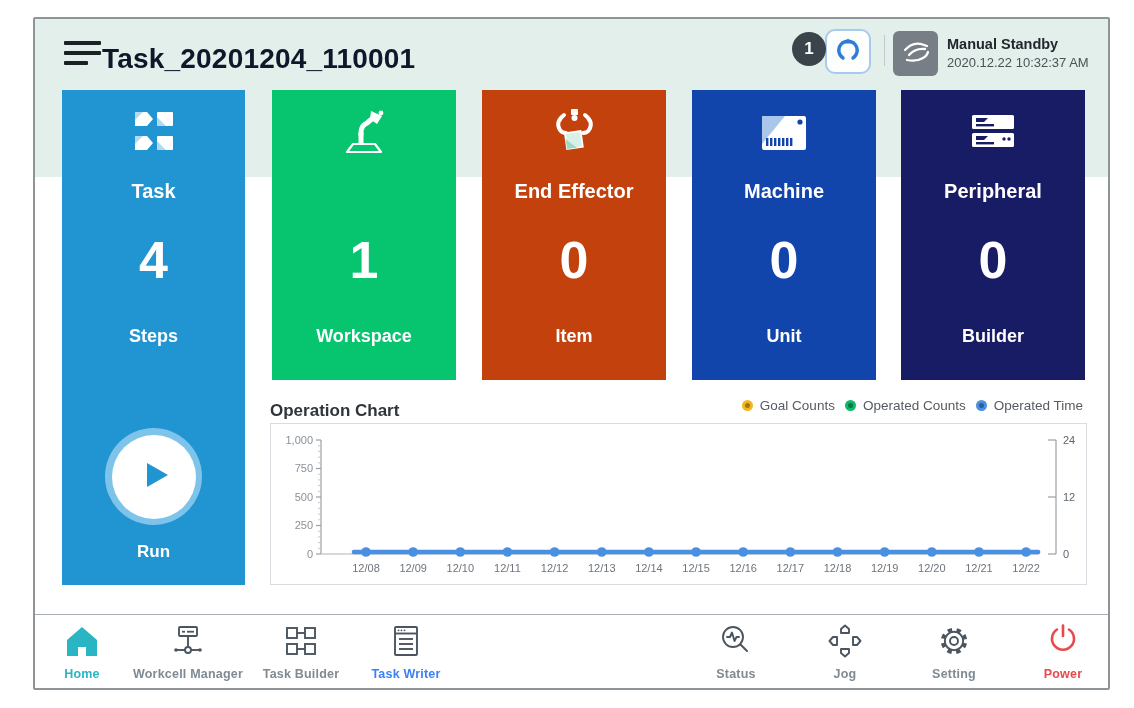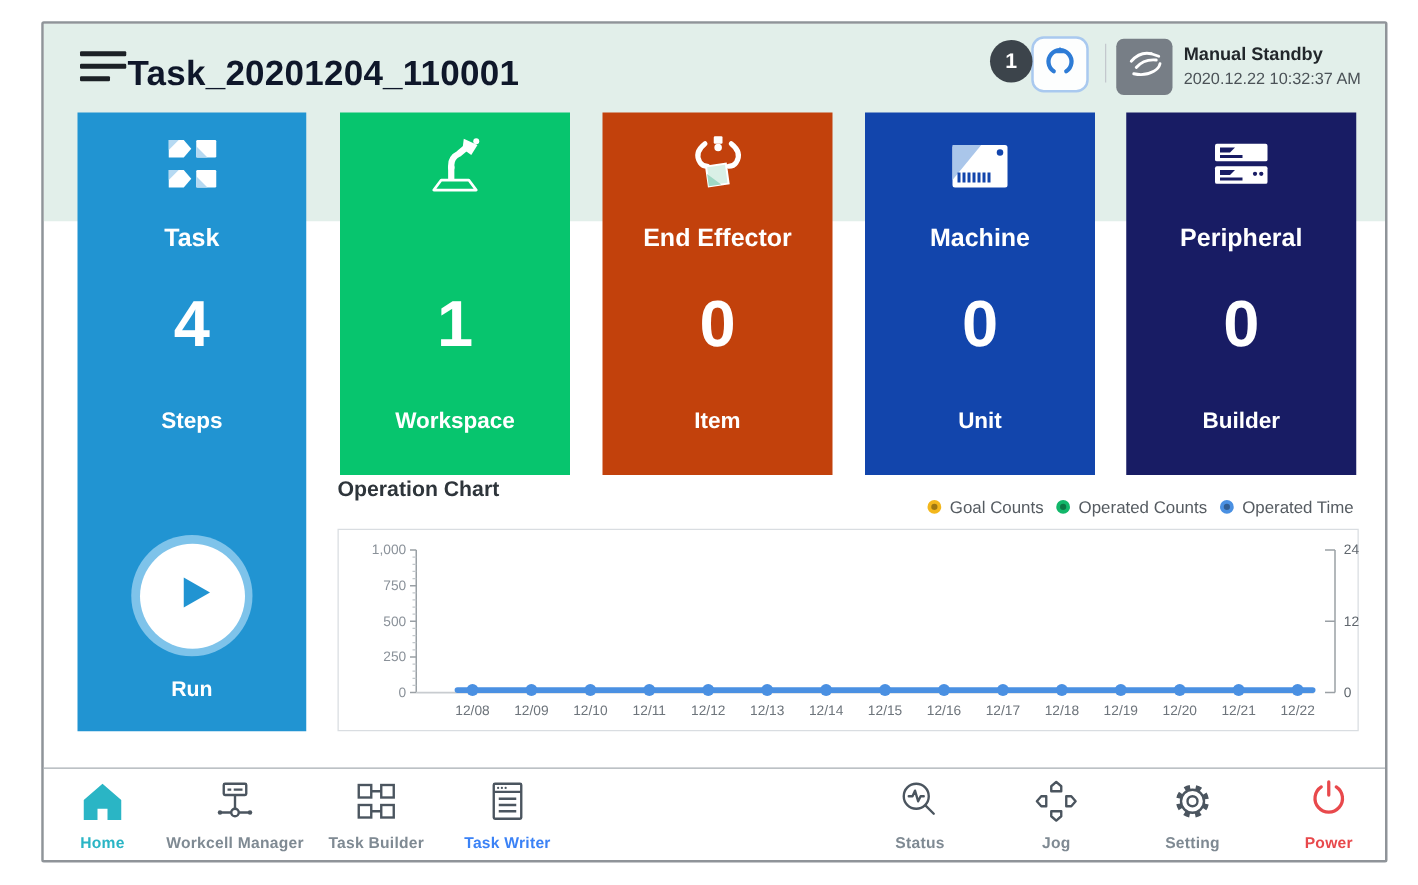--- a/index.html
+++ b/index.html
@@ -32,29 +32,29 @@
   .card .c-icon  { position:absolute; top:18px; left:0; width:100%; height:54px; display:flex; align-items:center; justify-content:center; }
   .card .c-label { position:absolute; top:90px;  left:0; width:100%; font-size:20px; font-weight:bold; }
   .card .c-value { position:absolute; top:140px; left:0; width:100%; font-size:52px; font-weight:bold; }
   .card .c-unit  { position:absolute; top:236px; left:0; width:100%; font-size:18px; font-weight:bold; }
   #run-button { position:absolute; left:43px; top:338px; width:97px; height:97px; border-radius:50%;
                 background:#7ec3ea; display:flex; align-items:center; justify-content:center; cursor:pointer; }
   #run-button .inner { width:84px; height:84px; border-radius:50%; background:#fff;
                        display:flex; align-items:center; justify-content:center; }
   #run-label { position:absolute; top:452px; left:0; width:100%; font-size:17px; font-weight:bold; }
   
-  #chart-title { position:absolute; left:235px; top:363px; font-size:17px; font-weight:bold; color:#2e353b; }
+  #chart-title { position:absolute; left:235px; top:382px; font-size:17px; font-weight:bold; color:#2e353b; }
   #legend { position:absolute; top:379px; right:25px; display:flex; gap:10px; align-items:center; }
   .legend-item { display:flex; align-items:center; gap:7px; }
   .legend-dot { width:11px; height:11px; border-radius:50%; position:relative; }
   .legend-dot::after { content:""; position:absolute; left:3px; top:3px; width:5px; height:5px; border-radius:50%;
                        background:rgba(0,0,0,.35); }
   .legend-label { font-size:13.5px; color:#555b61; }
   #chart-panel { position:absolute; left:235px; top:404px; width:817px; height:162px;
-                 background:#fff; border:1px solid #d9dde1;padding-left:12px; }
+                 background:#fff; border:1px solid #d9dde1; }
   
   #nav-bar { position:absolute; left:0; top:595px; width:100%; height:78px; background:#fff; border-top:1px solid #a7adb3; }
   .nav-item { position:absolute; top:8px; width:130px; text-align:center; cursor:pointer; }
   .nav-item .n-icon { height:40px; display:flex; align-items:center; justify-content:center; }
   .nav-item .n-label { margin-top:4px; font-size:12.5px; font-weight:bold; color:#7f8a93; letter-spacing:.2px; }
 </style>
 </head>
 <body>
 
 <div id="window">

